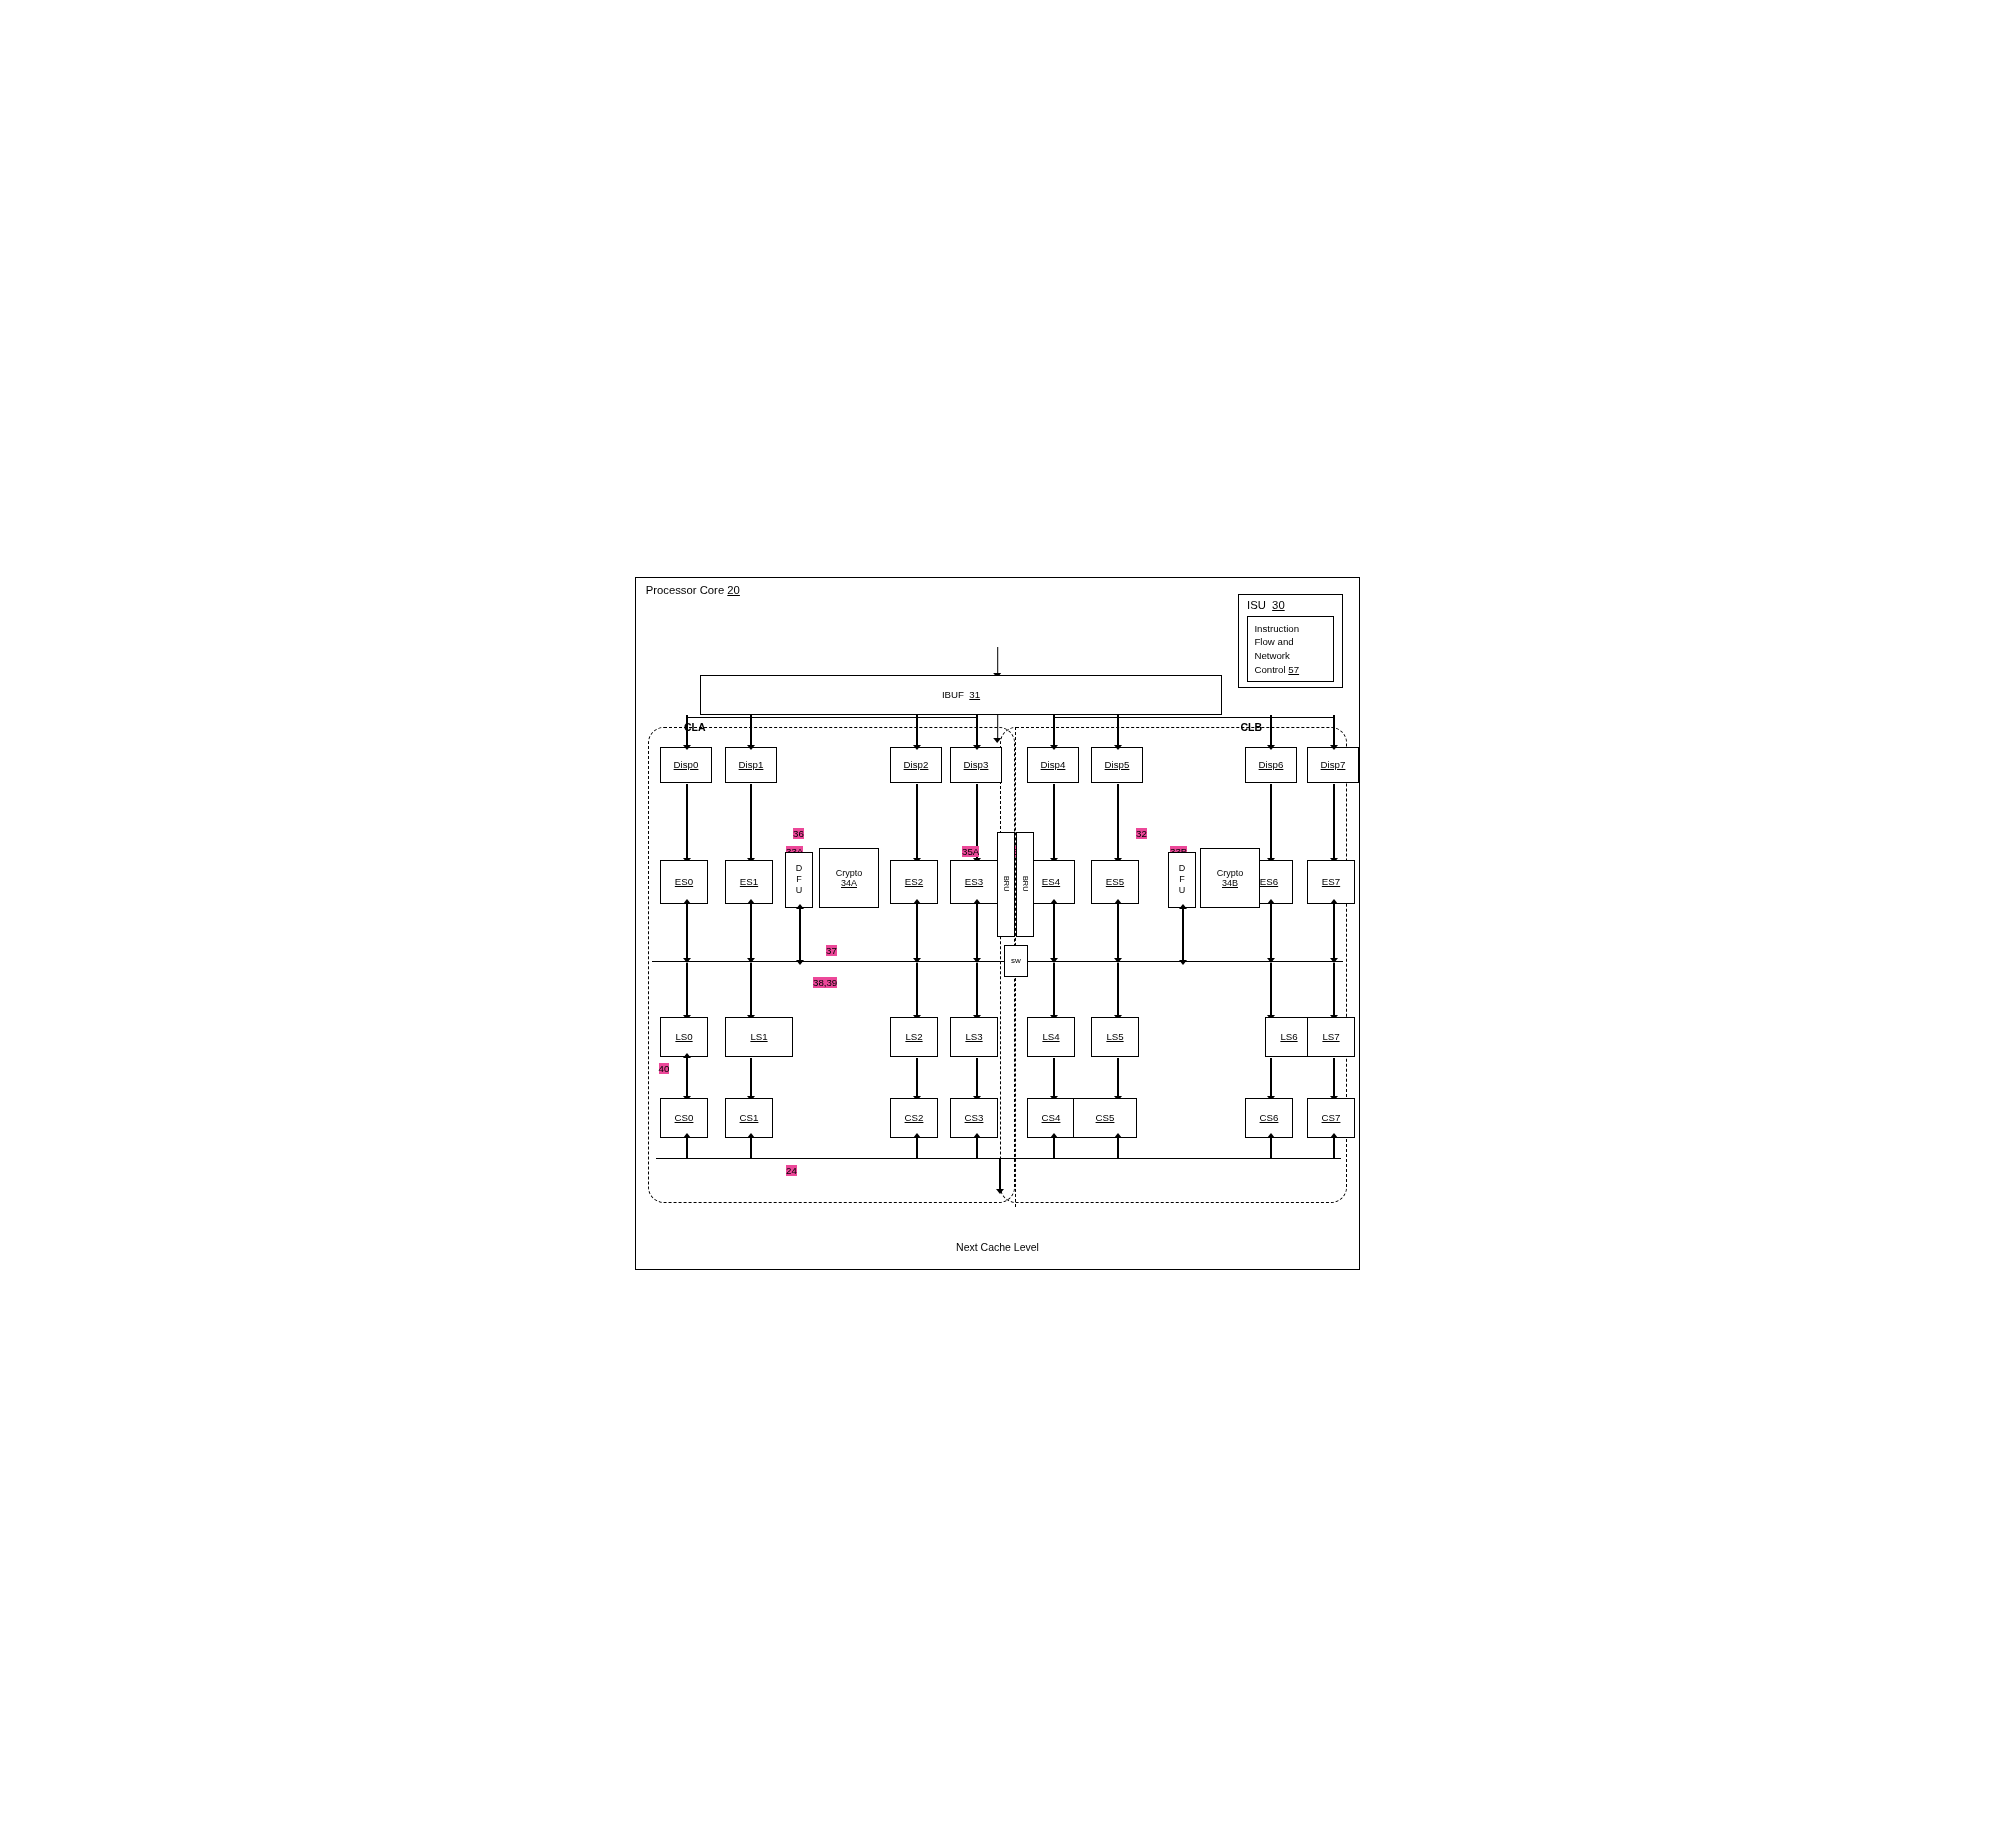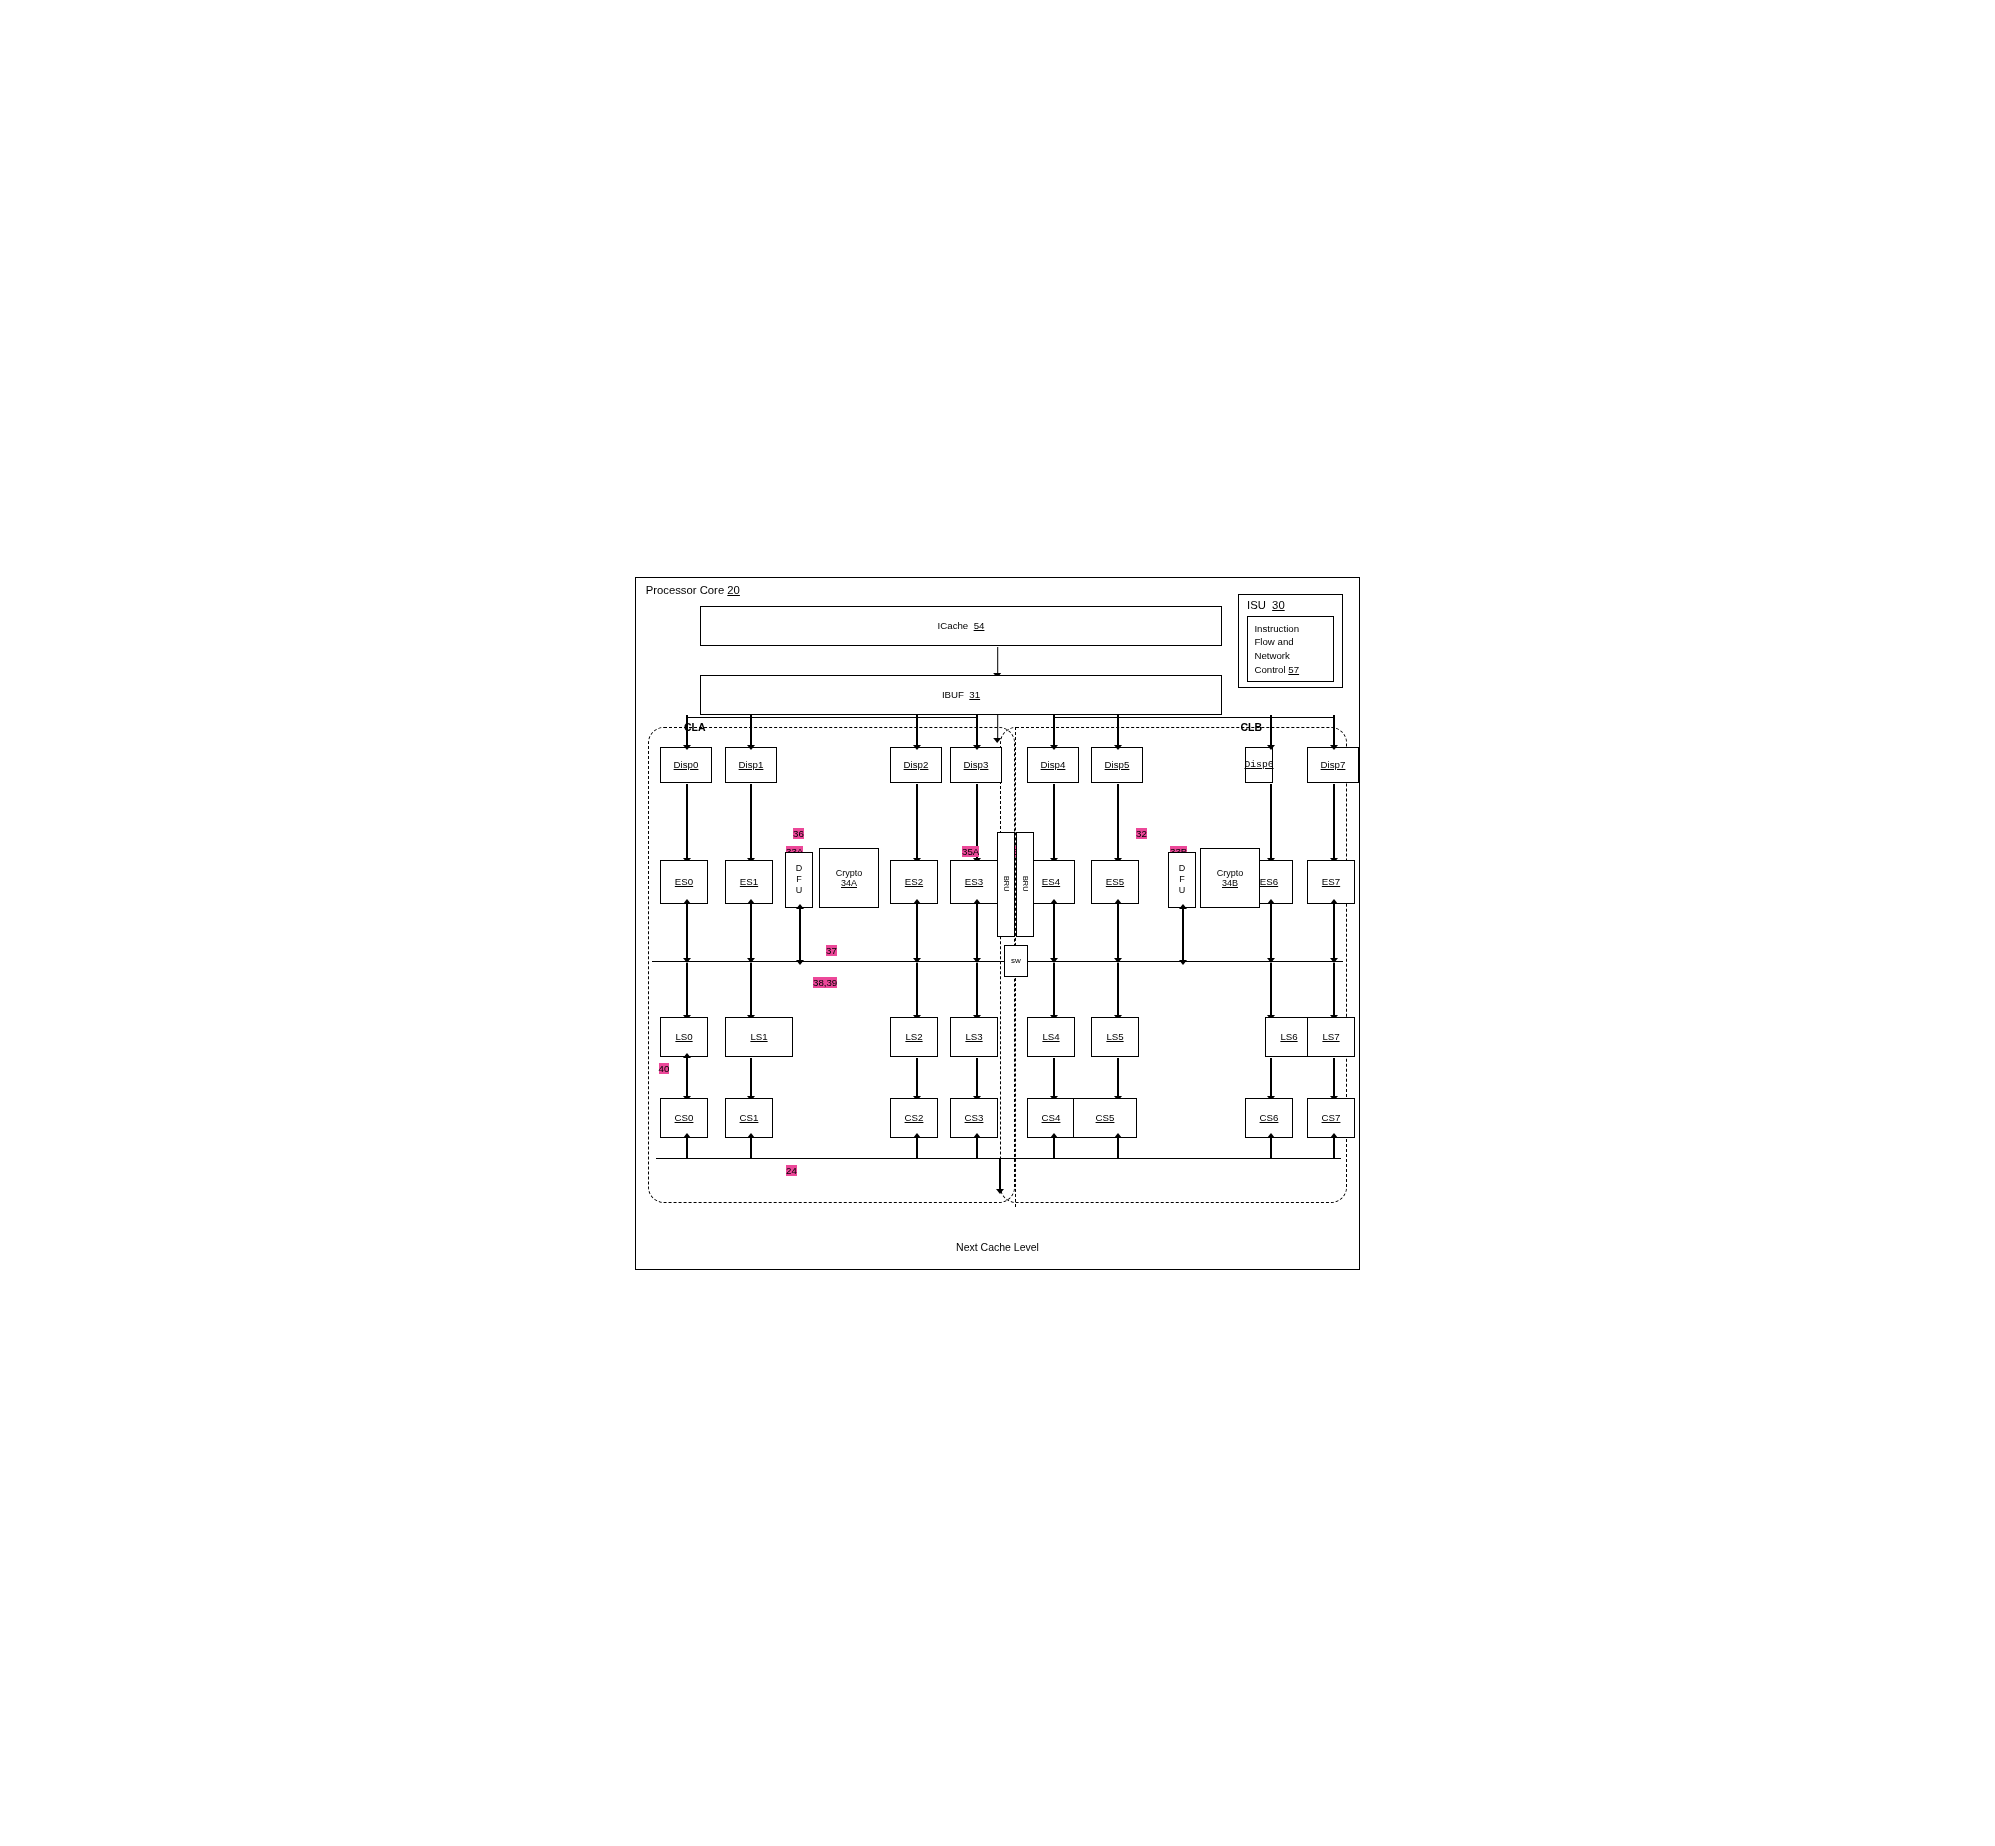--- a/index.html
+++ b/index.html
@@ -126,21 +126,21 @@
     }
     .block u { text-decoration: underline; }
 
     
     .disp0  { top: 169px; left: 24px;  width: 52px; height: 36px; }
     .disp1  { top: 169px; left: 89px; width: 52px; height: 36px; }
     .disp2  { top: 169px; left: 254px; width: 52px; height: 36px; }
     .disp3  { top: 169px; left: 314px; width: 52px; height: 36px; }
     .disp4  { top: 169px; left: 391px; width: 52px; height: 36px; }
     .disp5  { top: 169px; left: 455px; width: 52px; height: 36px; }
-    .disp6  { top: 169px; left: 609px; width: 28px; height: 36px; font-family: Liberation Mono, monospace; }
+    .disp6  { top: 169px; left: 609px; width: 52px; height: 36px; }
     .disp7  { top: 169px; left: 671px; width: 52px; height: 36px; }
 
     
     .es0  { top: 282px; left: 24px;  width: 48px; height: 44px; }
     .es1  { top: 282px; left: 89px; width: 48px; height: 44px; }
     .es2  { top: 282px; left: 254px; width: 48px; height: 44px; }
     .es3  { top: 282px; left: 314px; width: 48px; height: 44px; }
     .es4  { top: 282px; left: 391px; width: 48px; height: 44px; }
     .es5  { top: 282px; left: 455px; width: 48px; height: 44px; }
     .es6  { top: 282px; left: 609px; width: 48px; height: 44px; }
@@ -297,23 +297,20 @@
 
   <div class="isu-box">
     <div class="isu-title">
       ISU &nbsp;<u>30</u>
     </div>
     <div class="isu-inner">
       Instruction<br>Flow and<br>Network<br>Control <u>57</u>
     </div>
   </div>
 
-  <div class="block icache-box">
-    <span>ICache &nbsp;<u>54</u></span>
-  </div>
 
   <div class="arrow-down" style="top:69px;left:50%;transform:translateX(-50%);height:27px;"></div>
 
   <div class="block ibuf-box">
     <span>IBUF &nbsp;<u>31</u></span>
   </div>
 
   <div class="arrow-down" style="top:137px;left:50%;transform:translateX(-50%);height:24px;"></div>
 
   <div class="cla-label">CLA</div>

